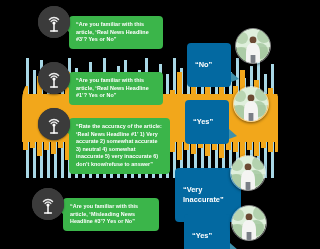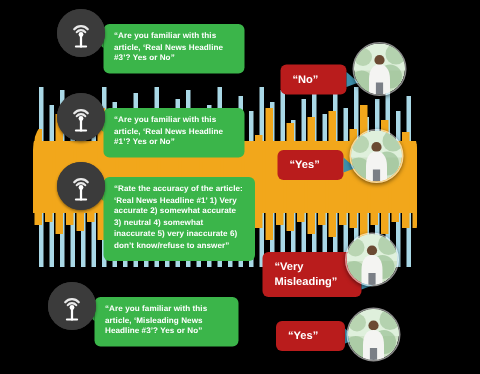--- a/index.html
+++ b/index.html
@@ -78,27 +78,27 @@
     top: 6px;
     width: 0; height: 0;
     border-style: solid;
     border-width: 3px 8px 7px 0;
     border-color: transparent #3bb54a transparent transparent;
   }
 
   
   .abubble {
     position: absolute;
-    background: #b91c1c;
+    background: #0369a1;
     border-radius: 4px;
     color: #ffffff;
     font-size: 7.4px;
     line-height: 10px;
     font-weight: bold;
-    padding: 5px 8px;
+    padding: 17px 8px;
     z-index: 25;
     text-align: left;
   }
   .abubble::after {
     content: "";
     position: absolute;
     right: -8px;
     bottom: 5px;
     width: 0; height: 0;
     border-style: solid;
@@ -275,21 +275,21 @@
     </svg>
   </div>
 
   <div class="qbubble" id="q1">“Are you familiar with this article, ‘Real News Headline #3’? Yes or No”</div>
   <div class="qbubble" id="q2">“Are you familiar with this article, ‘Real News Headline #1’? Yes or No”</div>
   <div class="qbubble" id="q3">“Rate the accuracy of the article: ‘Real News Headline #1’ 1) Very accurate 2) somewhat accurate 3) neutral 4) somewhat inaccurate 5) very inaccurate 6) don’t know/refuse to answer”</div>
   <div class="qbubble" id="q4">“Are you familiar with this article, ‘Misleading News Headline #3’? Yes or No”</div>
 
   <div class="abubble" id="a1">“No”</div>
   <div class="abubble" id="a2">“Yes”</div>
-  <div class="abubble" id="a3">“Very Misleading”</div>
+  <div class="abubble" id="a3">“Very Inaccurate”</div>
   <div class="abubble" id="a4">“Yes”</div>
 
   <div class="avatar" id="av1">
     <svg width="34" height="34" viewBox="0 0 34 34">
       <circle cx="17" cy="17" r="17" fill="#cfe3c8"></circle>
       <rect x="0" y="0" width="34" height="18" fill="#dff0dc"></rect>
       <circle cx="6" cy="9" r="6" fill="#a8c9a0" opacity=".7"></circle>
       <circle cx="28" cy="7" r="7" fill="#9dc296" opacity=".65"></circle>
       <circle cx="24" cy="22" r="8" fill="#8fb98a" opacity=".6"></circle>
       <circle cx="5" cy="26" r="8" fill="#8fb98a" opacity=".55"></circle>

